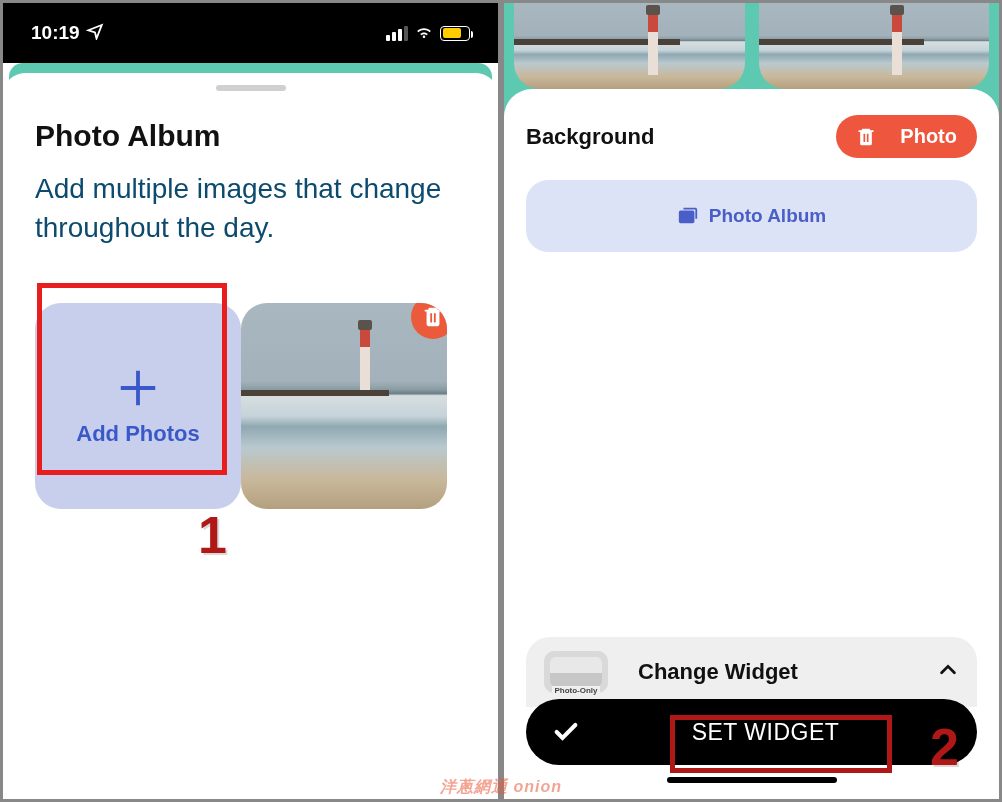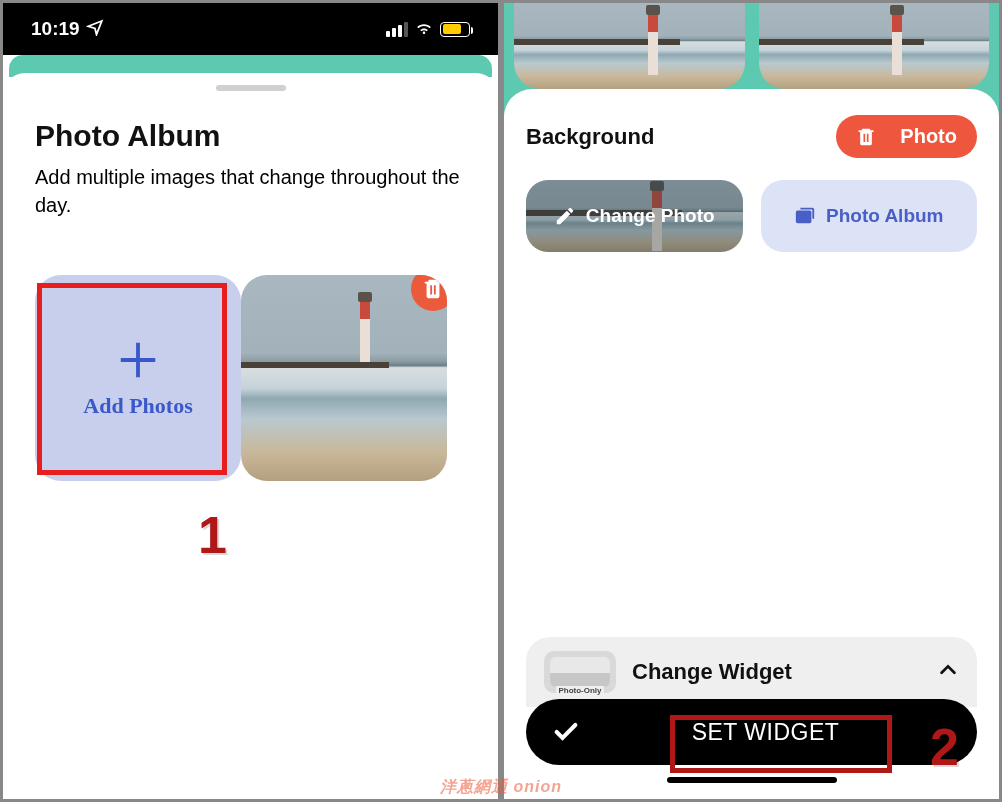--- a/index.html
+++ b/index.html
@@ -15,21 +15,21 @@
 .panel {
   width: 50%;
   height: 100%;
   position: relative;
   border: 3px solid #888;
 }
 
 
 .left-panel { background: #fff; }
 .statusbar {
-  height: 52px;
+  height: 60px;
   background: #000;
   color: #fff;
   display: flex;
   align-items: center;
   justify-content: space-between;
   padding: 0 28px;
   font-size: 19px;
   font-weight: 600;
 }
 .statusbar-left { display: flex; align-items: center; gap: 6px; }
@@ -47,22 +47,22 @@
 .teal-peek { height:22px; background:#5dc9b0; border-radius:14px 14px 0 0; margin:0 6px;}
 .sheet {
   position:absolute;
   top:70px; left:0; right:0; bottom:0;
   background:#fff;
   border-radius:22px 22px 0 0;
 }
 .grabber { width:70px; height:6px; background:#d0d0d0; border-radius:3px; margin:12px auto 0;}
 .content-pad { padding: 28px 32px; }
 .title { font-size:30px; font-weight:700; color:#111; }
-.subtitle { font-size:20px; color:#000000; margin-top:10px; line-height:1.4; }
-.photo-grid { display:flex; margin-top:56px;font-family:Liberation Serif, serif; }
+.subtitle { font-size:28px; color:#0c4a6e; margin-top:16px; line-height:1.4; }
+.photo-grid { display:flex; margin-top:56px; }
 .tile { width:206px; height:206px; border-radius:26px; position:relative; }
 .add-tile {
   background:#c7cfec;
   display:flex; flex-direction:column; align-items:center; justify-content:center;
   color:#3a58c9; font-weight:700; font-size:22px;
 }
 .add-tile svg { width:46px; height:46px; margin-bottom:10px; }
 .photo-tile { overflow:hidden; }
 .beach-bg {
   width:100%; height:100%;
@@ -147,27 +147,27 @@
 .sw-white::after{content:"";position:absolute;inset:14px;border:2px solid #ccc;border-radius:50%;}
 .sw-coral1 { border:14px solid #ee563e; }
 .sw-coral2 { border:14px solid #ee563e; }
 .bottom-stack { position:absolute; left:22px; right:22px; bottom:16px; }
 .change-widget-card {
   background:#efefef; border-radius:24px 24px 0 0;
   padding:14px 18px; display:flex; align-items:center; gap:16px;
   margin-bottom:-8px;
 }
 .mini-widget {
-  width:72px; height:42px; border-radius:10px; background:#d9d9d9;
+  width:64px; height:42px; border-radius:10px; background:#d9d9d9;
   display:flex; align-items:center; justify-content:center;
   position:relative; flex-shrink:0;
 }
 .mini-widget .hill{position:absolute;inset:6px;border-radius:6px;background:linear-gradient(180deg,#e8e8e8 55%,#c7c7c7 55%);}
 .mini-widget .lbl{position:absolute;bottom:-2px;font-size:8px;font-weight:700;color:#444;background:#efefef;padding:0 2px;}
-.cw-label { font-size:22px; font-weight:700; color:#111; flex:1;}
+.cw-label { font-size:22px; font-weight:700; color:#111; flex:1;margin-left:14px;}
 .chev svg{width:22px;height:22px;}
 .set-widget-bar {
   background:#000; color:#fff; border-radius:999px;
   height:66px; display:flex; align-items:center; padding:0 26px;
   position:relative;
 }
 .set-widget-bar svg{width:28px;height:28px;}
 .set-label {
   flex:1; text-align:center; font-size:23px; font-weight:400; letter-spacing:.5px;
 }
@@ -266,31 +266,20 @@
       <div class="sec-label">Background</div>
       <div class="photo-pill">
         <svg viewBox="0 0 24 24">
             <path fill="#fff" d="M7 4V3a1 1 0 011-1h8a1 1 0 011 1v1h4v2h-2v14a2 2 0 01-2 2H7a2 2 0 01-2-2V6H3V4h4zm2 4v10h2V8H9zm4 0v10h2V8h-2z"></path>
           </svg>
         <span>Photo</span>
       </div>
     </div>
 
     <div class="bg-options">
-      <div class="bg-card change">
-        <div class="mini-beach beach-bg">
-            <div class="pier"></div>
-            <div class="lighthouse"></div>
-          </div>
-        <div class="darken"></div>
-        <svg viewBox="0 0 24 24">
-            <path fill="#fff" d="M3 17.25V21h3.75L17.81 9.94l-3.75-3.75L3 17.25zM20.71 7.04a1 1 0 000-1.41l-2.34-2.34a1 1 0 00-1.41 0l-1.83 1.83 3.75 3.75 1.83-1.83z"></path>
-          </svg>
-        <span>Change Photo</span>
-      </div>
       <div class="bg-card album">
         <svg viewBox="0 0 24 24">
             <path fill="#4a5ec8" d="M4 6h13a2 2 0 012 2v10a2 2 0 01-2 2H4a2 2 0 01-2-2V8a2 2 0 012-2zm3-3h13a2 2 0 012 2v10h-2V5H7V3zm-.5 12l2.5-3 1.5 2 2.5-3.5L17 17H6.5z"></path>
           </svg>
         <span>Photo Album</span>
       </div>
     </div>
 
 
     <div class="bottom-stack">

